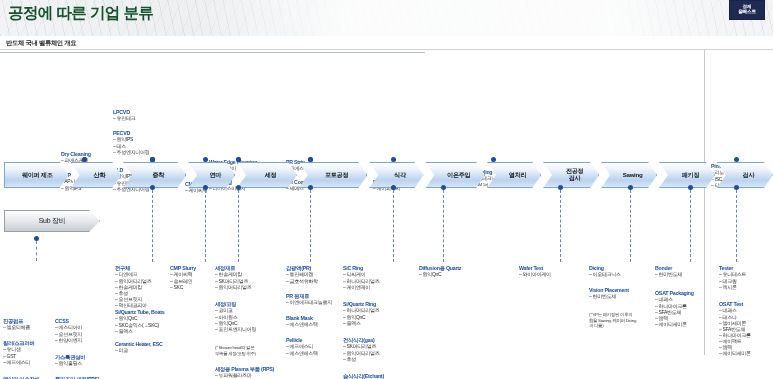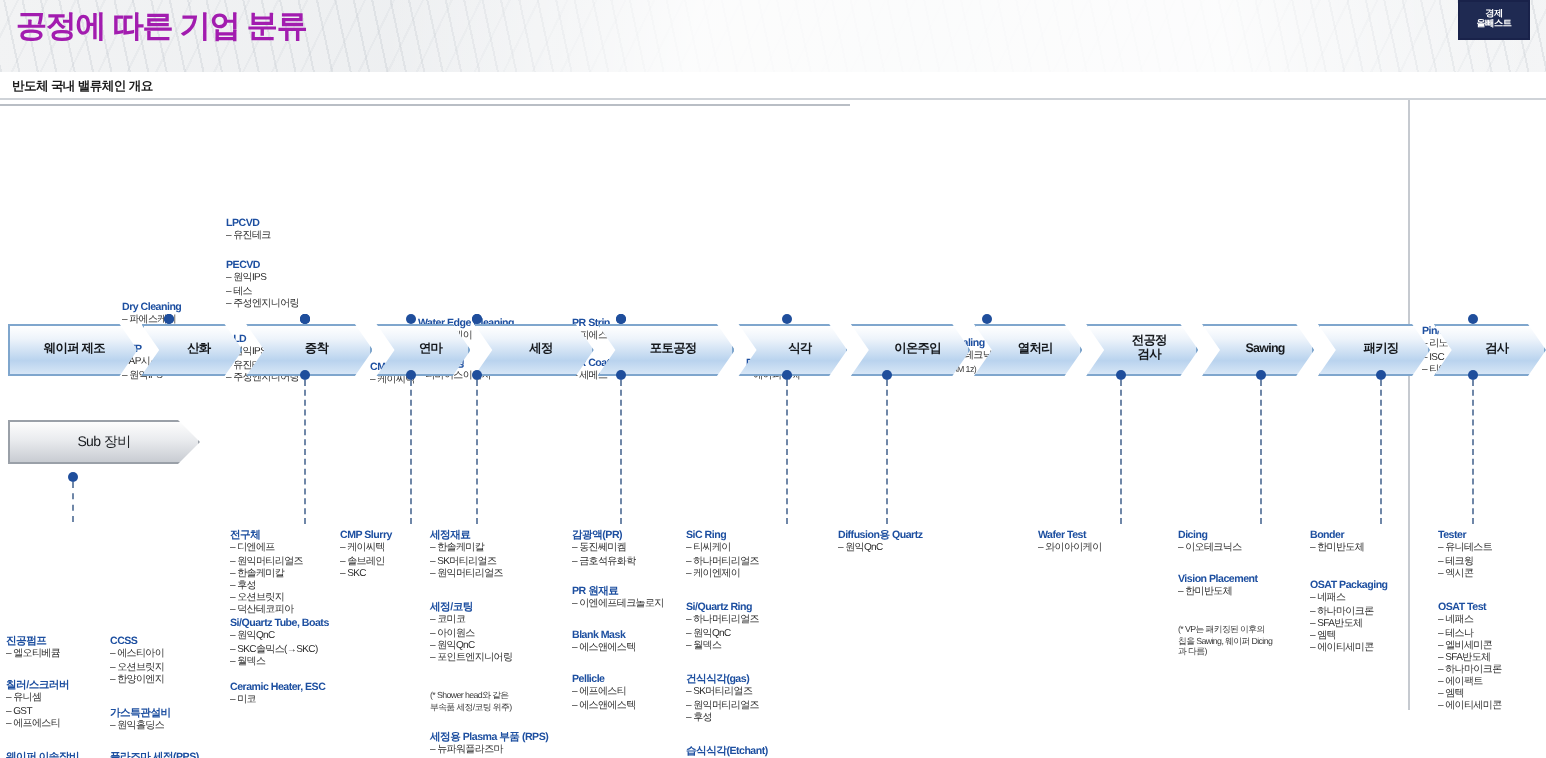--- a/index.html
+++ b/index.html
@@ -18,21 +18,21 @@
   }
   #top-band:after{
     content:""; position:absolute; inset:0;
     background:
       radial-gradient(circle at 62% 120%, rgba(255,255,255,.85) 0 28%, rgba(255,255,255,0) 60%),
       repeating-linear-gradient(78deg, rgba(190,196,203,.30) 0 1px, rgba(255,255,255,0) 1px 9px),
       repeating-linear-gradient(-64deg, rgba(205,210,216,.22) 0 1px, rgba(255,255,255,0) 1px 13px);
   }
   #page-title{
     position:absolute; left:8px; top:3px; z-index:4;
-    font-size:15.5px; font-weight:bold; letter-spacing:-0.6px; color:#a21caf;
+    font-size:15.5px; font-weight:bold; letter-spacing:-0.6px; color:#14532d;
   }
   #brand-logo{
     position:absolute; right:8px; top:0px; width:36px; height:20px; z-index:4;
     background:#1f2a52; color:#fff; border:1px solid #19224a;
     display:flex; flex-direction:column; align-items:center; justify-content:center;
     line-height:1.08; font-size:4.6px; font-weight:bold; letter-spacing:-0.2px;
   }
 
   
   #subtitle-bar{

